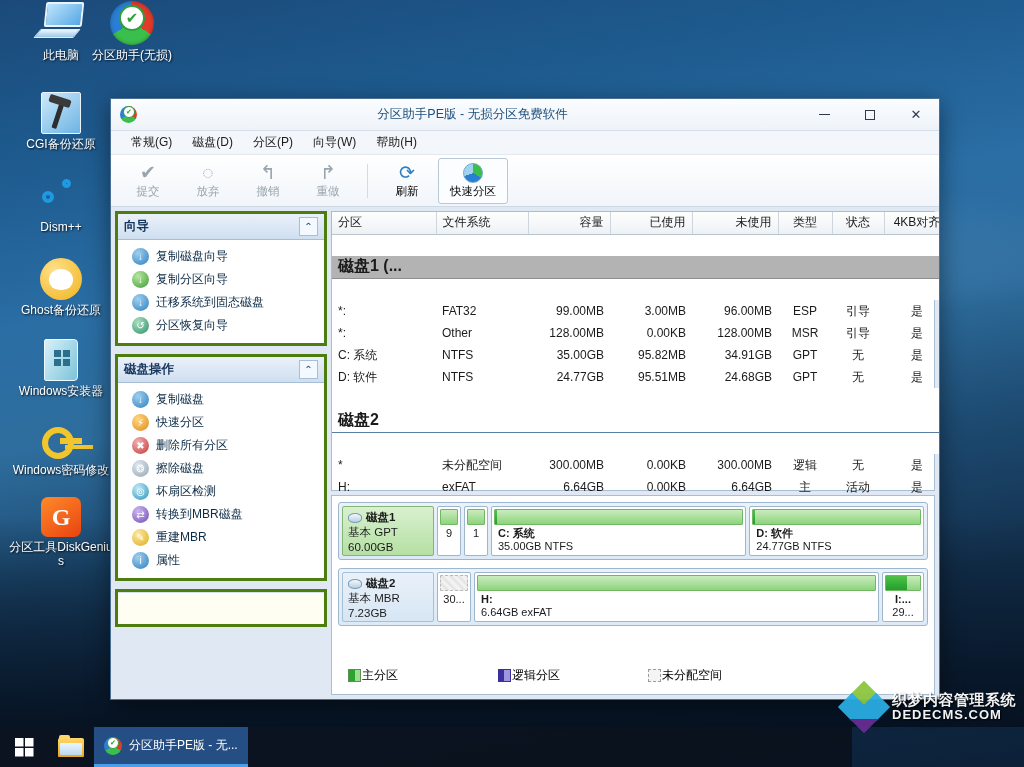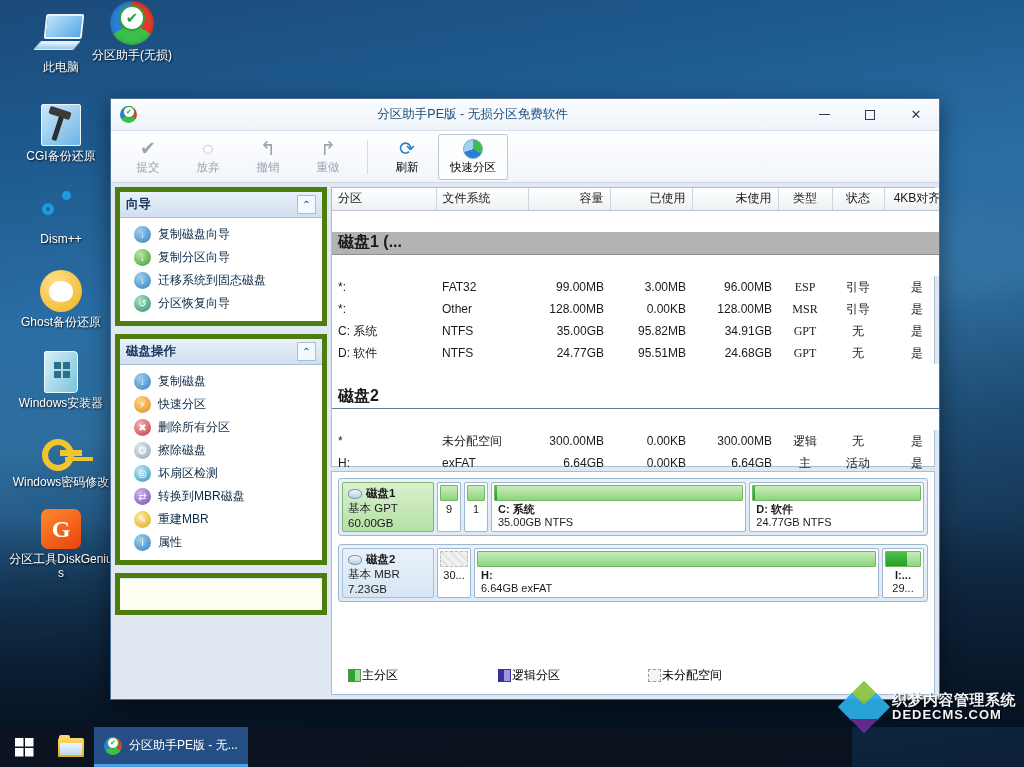--- a/index.html
+++ b/index.html
@@ -17,21 +17,21 @@
     background: linear-gradient(180deg, rgba(10,28,48,0) 0%, rgba(8,24,42,0.55) 45%, rgba(5,16,30,0.9) 100%);
     pointer-events: none;
   }
   .cloudband {
     position: absolute; left: 0; top: 120px; width: 100%; height: 260px;
     background: radial-gradient(ellipse 60% 40% at 70% 50%, rgba(120,170,215,0.22), rgba(120,170,215,0) 70%);
     pointer-events: none;
   }
 
   
-  .desktop-icons { position: absolute; left: 0; top: 12px; width: 122px; }
+  .desktop-icons { position: absolute; left: 0; top: 0; width: 122px; }
   .dicon {
     width: 104px; margin: 0 auto 16px auto; text-align: center;
     color: #ffffff; font-size: 12px; line-height: 14px;
     text-shadow: 1px 1px 2px rgba(0,0,0,0.85);
     cursor: pointer;
   }
   .dicon .lbl { display: block; word-break: break-all; }
 
   .icon-pc { position: relative; width: 48px; height: 42px; margin: 2px auto 4px auto; }
   .icon-pc .mon { position: absolute; left: 8px; top: 0; width: 38px; height: 25px;
@@ -167,21 +167,21 @@
   .icon-redo { color: #8e99a4; font-size: 19px; }
   .icon-refresh { color: #2e7fc2; font-size: 19px; }
   .icon-quick { width: 20px; height: 20px; border-radius: 50%;
      background: conic-gradient(#3bbf4c 0deg 120deg, #2a7fd4 120deg 250deg, #9fd4f0 250deg 360deg);
      border: 1px solid #7aa6c8; }
 
   .body { flex: 1 1 auto; display: flex; background: #dfe8f3; padding: 4px; gap: 4px; overflow: hidden; }
 
   
   .sidebar { width: 212px; flex: 0 0 212px; display: flex; flex-direction: column; gap: 8px; }
-  .panel { background: #ffffff; border: 5px solid #4d7c0f; }
+  .panel { background: #ffffff; border: 3px solid #4d7c0f; }
   .panel-head {
     height: 26px; display: flex; align-items: center; padding: 0 6px;
     background: linear-gradient(180deg,#eaf1fa,#cfdff0);
     border-bottom: 1px solid #a8bed4; font-size: 12.5px; font-weight: bold; color: #17365d;
   }
   .panel-head .t { flex: 1 1 auto; }
   .panel-head .collapse { width: 19px; height: 19px; border: 1px solid #a8bed4; background: #f4f9ff;
      display: flex; align-items: center; justify-content: center; color: #2e5b8a; font-size: 10px; cursor: pointer; }
   .panel-body { padding: 5px 0 6px 0; }
   .p-item { display: flex; align-items: center; gap: 7px; padding: 3px 6px 3px 14px; font-size: 12px;
@@ -210,21 +210,21 @@
   }
   table.ptable thead th.left { text-align: left; }
   table.ptable thead th.ctr { text-align: center; }
   .diskgroup-row td { background: #b3b3b3; font-weight: bold; font-size: 16px; color: #111;
      padding: 3px 0 3px 14px; border-bottom: 1px solid #8f8f8f; }
   .spacer-row td { height: 10px; background: #fff; }
   table.ptable tbody td { height: 22px; padding: 0 6px; color: #1b1b1b; white-space: nowrap; }
   td.c-part { text-align: left; padding-left: 22px; }
   td.c-fs   { text-align: left; padding-left: 10px; }
   td.c-num  { text-align: right; }
-  td.c-ctr  { text-align: center; font-family: Liberation Serif, serif; }
+  td.c-ctr  { text-align: center; }
   .hscroll { height: 12px; background: #f3f5f8; border-top: 1px solid #dbe2e9; display:flex;
      align-items: center; justify-content: center; color:#9aa7b3; font-size: 9px; letter-spacing:1px; }
 
   .maps { background: #fff; border: 1px solid #a8bed4; flex: 1 1 auto; padding: 6px; display: flex;
      flex-direction: column; gap: 8px; min-height: 0; }
   .diskbar { display: flex; height: 58px; border: 1px solid #9fb7cd; border-radius: 3px;
      background: linear-gradient(180deg,#eaf2fb,#dce9f6); padding: 3px; gap: 3px; }
   .disklabel { width: 92px; flex: 0 0 92px; border: 1px solid #86b574; border-radius: 2px;
      background: linear-gradient(180deg,#d9f0cf,#b5e0a4); padding: 3px 5px; font-size: 11.5px; color: #1b1b1b; line-height: 15px; }
   .disklabel.mbr { background: linear-gradient(180deg,#e9f1fa,#d7e6f4); border-color: #a8c0d6; }
@@ -317,20 +317,27 @@
     <div class="ttl">分区助手PE版 - 无损分区免费软件</div>
     <div class="winbtn">
         <span class="dash"></span>
       </div>
     <div class="winbtn">
         <span class="sq"></span>
       </div>
     <div class="winbtn close">✕</div>
   </div>
 
+  <div class="menubar">
+    <div class="menu-item">常规(G)</div>
+    <div class="menu-item">磁盘(D)</div>
+    <div class="menu-item">分区(P)</div>
+    <div class="menu-item">向导(W)</div>
+    <div class="menu-item">帮助(H)</div>
+  </div>
 
   <div class="toolbar">
     <div class="tbtn disabled">
       <span class="ig icon-check">✔</span>
       <span class="lab">提交</span>
     </div>
     <div class="tbtn disabled">
       <span class="ig icon-discard">◌</span>
       <span class="lab">放弃</span>
     </div>

